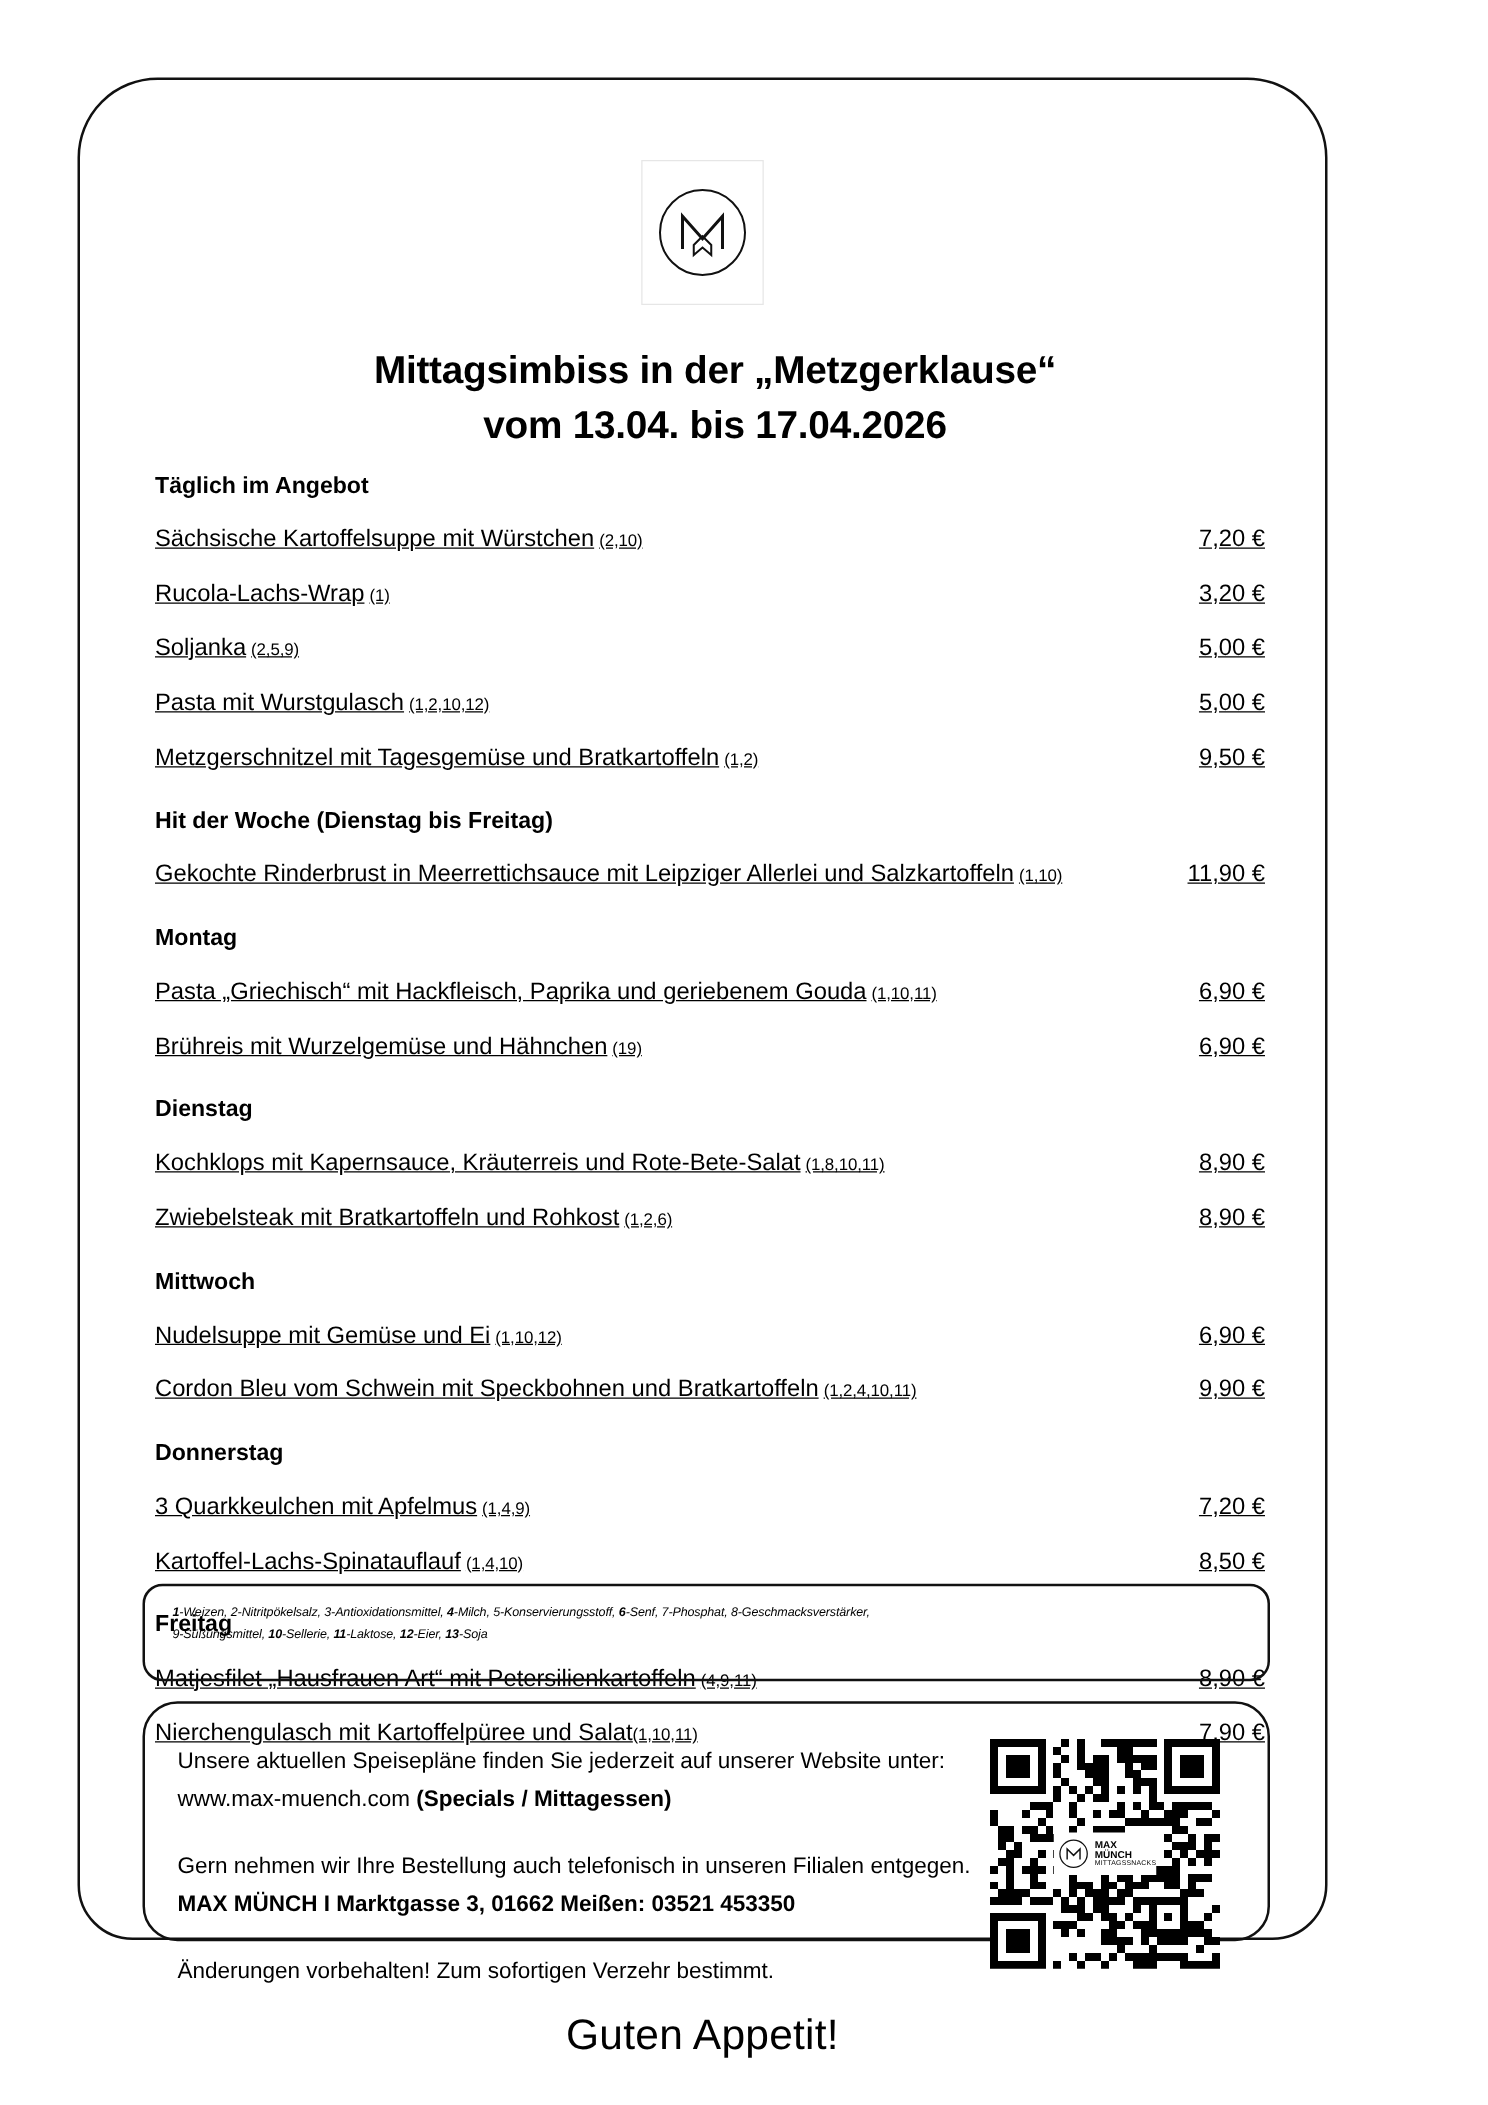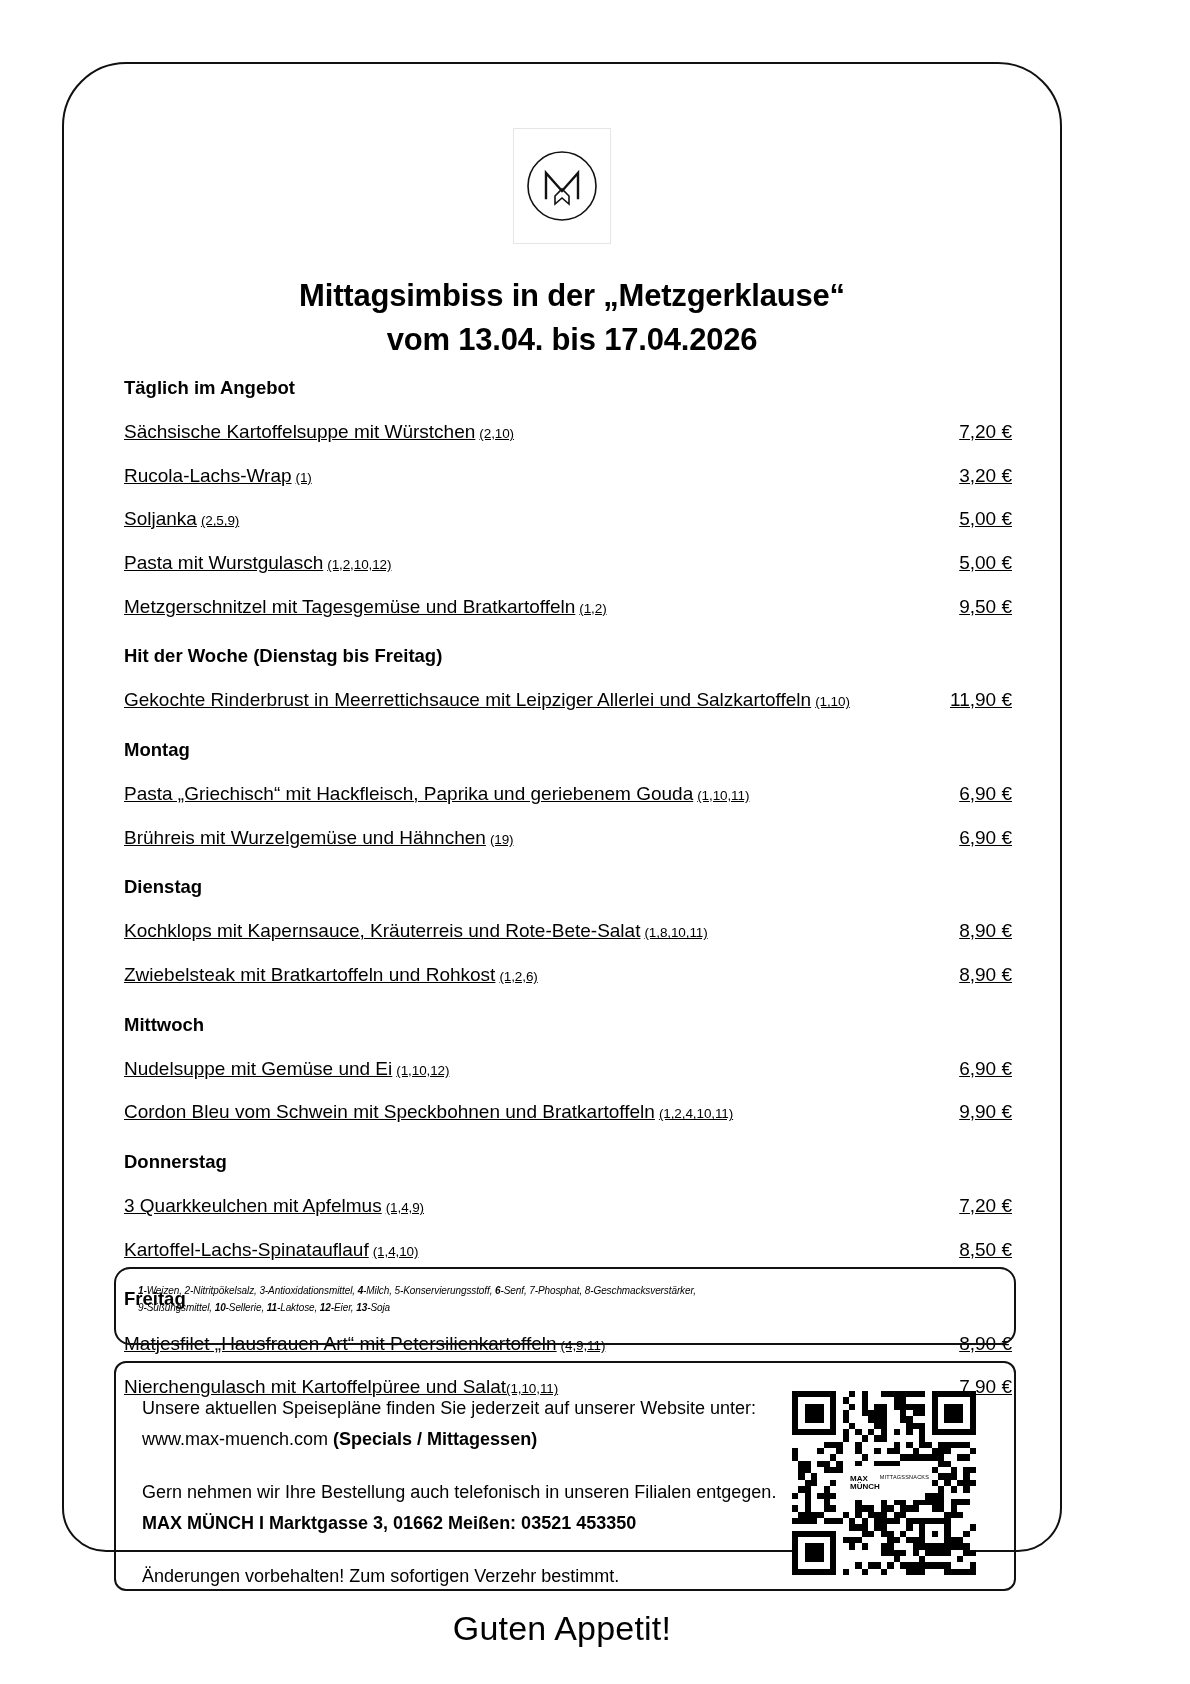--- a/index.html
+++ b/index.html
@@ -123,23 +123,23 @@
     font-style: italic;
   }
   .legend-line b { font-weight: bold; }
 
   
   .info-box {
     position: absolute;
     left: 50px;
     top: 1297px;
     width: 902px;
-    height: 230px;
+    height: 192px;
     border: 2px solid #111;
-    border-radius: 12px;
+    border-radius: 28px;
     box-sizing: border-box;
     padding: 26px 26px 0 26px;
     display: flex;
     justify-content: space-between;
   }
   .info-text { padding-top: 4px; }
   .info-line {
     font-size: 18px;
     line-height: 1.72;
   }
@@ -165,22 +165,23 @@
     height: 34px;
     background: #ffffff;
     display: flex;
     align-items: center;
     gap: 4px;
     padding-left: 3px;
     box-sizing: border-box;
   }
   .qr-badge-text {
     display: flex;
-    flex-direction: row;
+    flex-direction: column;
     line-height: 1.05;
+    align-items: flex-end;
   }
   .qr-badge-text span:first-child {
     font-size: 8px;
     font-weight: bold;
   }
   .qr-badge-text span:last-child {
     font-size: 5.5px;
     letter-spacing: 0.2px;
   }
 

